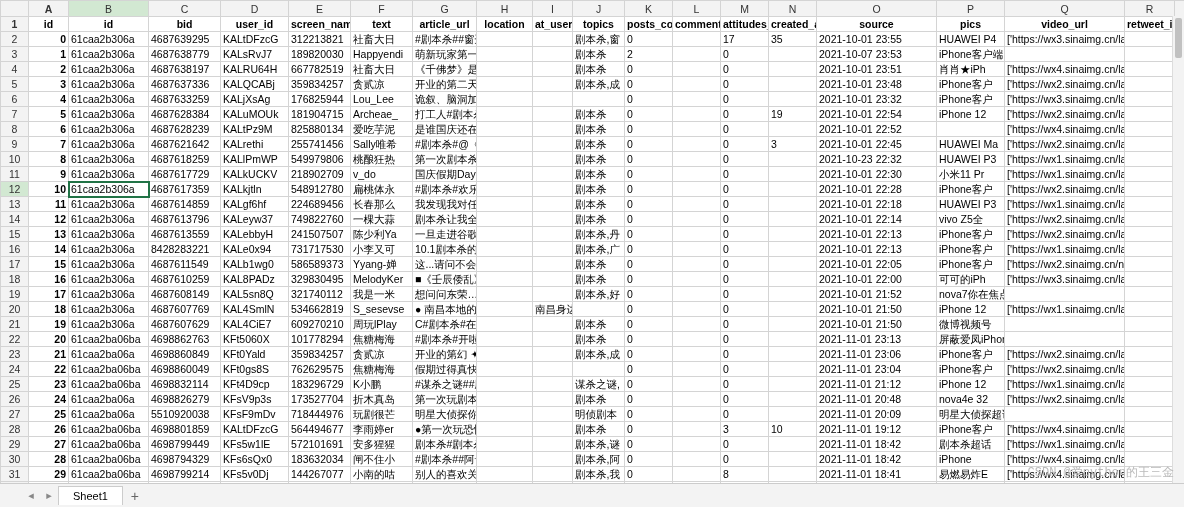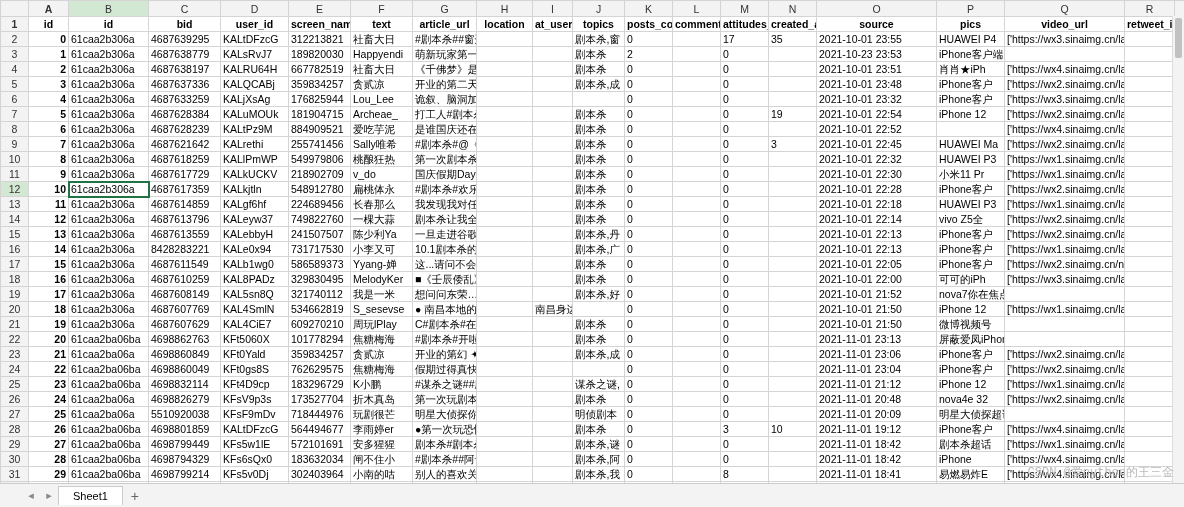--- a/index.html
+++ b/index.html
@@ -123,21 +123,21 @@
           <td class="colE">189820030</td>
           <td class="colF">Happyendi</td>
           <td class="colG">萌新玩家第一次剧本杀厉[小鸡 5小时.  游戏</td>
           <td class="colH"></td>
           <td class="colI"></td>
           <td class="colJ">剧本杀</td>
           <td class="colK">2</td>
           <td class="colL"></td>
           <td class="colM">0</td>
           <td class="colN"></td>
-          <td class="colO">2021-10-23 23:53</td>
+          <td class="colO">2021-10-07 23:53</td>
           <td class="colP">iPhone客户端</td>
           <td class="colQ"></td>
           <td class="colR"></td>
           <td class="colS"></td>
         </tr>
         <tr>
           <td class="rowhead">4</td>
           <td class="colA" style="text-align: right; font-weight: bold;">2</td>
           <td class="colB">61caa2b306a</td>
           <td class="colC">4687638197</td>
@@ -223,21 +223,21 @@
           <td class="colQ">['https://wx2.sinaimg.cn/la</td>
           <td class="colR"></td>
           <td class="colS"></td>
         </tr>
         <tr>
           <td class="rowhead">8</td>
           <td class="colA" style="text-align: right; font-weight: bold;">6</td>
           <td class="colB">61caa2b306a</td>
           <td class="colC">4687628239</td>
           <td class="colD">KALtPz9M</td>
-          <td class="colE">884909521</td>
+          <td class="colE">825880134</td>
           <td class="colF">爱吃芋泥</td>
           <td class="colG">是谁国庆还在打工！成都. 釜千世界沉浸</td>
           <td class="colH"></td>
           <td class="colI"></td>
           <td class="colJ">剧本杀</td>
           <td class="colK">0</td>
           <td class="colL"></td>
           <td class="colM">0</td>
           <td class="colN"></td>
           <td class="colO">2021-10-01 22:52</td>
@@ -277,21 +277,21 @@
           <td class="colE">549979806</td>
           <td class="colF">桃酿狂热</td>
           <td class="colG">第一次剧本杀,真的牛逼了,还得了个中国</td>
           <td class="colH"></td>
           <td class="colI"></td>
           <td class="colJ">剧本杀</td>
           <td class="colK">0</td>
           <td class="colL"></td>
           <td class="colM">0</td>
           <td class="colN"></td>
-          <td class="colO">2021-10-01 22:32</td>
+          <td class="colO">2021-10-23 22:32</td>
           <td class="colP">HUAWEI P3</td>
           <td class="colQ">['https://wx1.sinaimg.cn/la</td>
           <td class="colR"></td>
           <td class="colS"></td>
         </tr>
         <tr>
           <td class="rowhead">11</td>
           <td class="colA" style="text-align: right; font-weight: bold;">9</td>
           <td class="colB">61caa2b306a</td>
           <td class="colC">4687617729</td>
@@ -729,21 +729,21 @@
           <td class="colQ">['https://wx4.sinaimg.cn/la</td>
           <td class="colR"></td>
           <td class="colS"></td>
         </tr>
         <tr>
           <td class="rowhead">31</td>
           <td class="colA" style="text-align: right; font-weight: bold;">29</td>
           <td class="colB">61caa2ba06ba</td>
           <td class="colC">4698799214</td>
           <td class="colD">KFs5v0Dj</td>
-          <td class="colE">302403964</td>
+          <td class="colE">144267077</td>
           <td class="colF">小南的咕</td>
           <td class="colG">别人的喜欢关键线是蓝长帅伞而我的喜</td>
           <td class="colH"></td>
           <td class="colI"></td>
           <td class="colJ">剧本杀,我</td>
           <td class="colK">0</td>
           <td class="colL"></td>
           <td class="colM">8</td>
           <td class="colN"></td>
           <td class="colO">2021-11-01 18:41</td>

